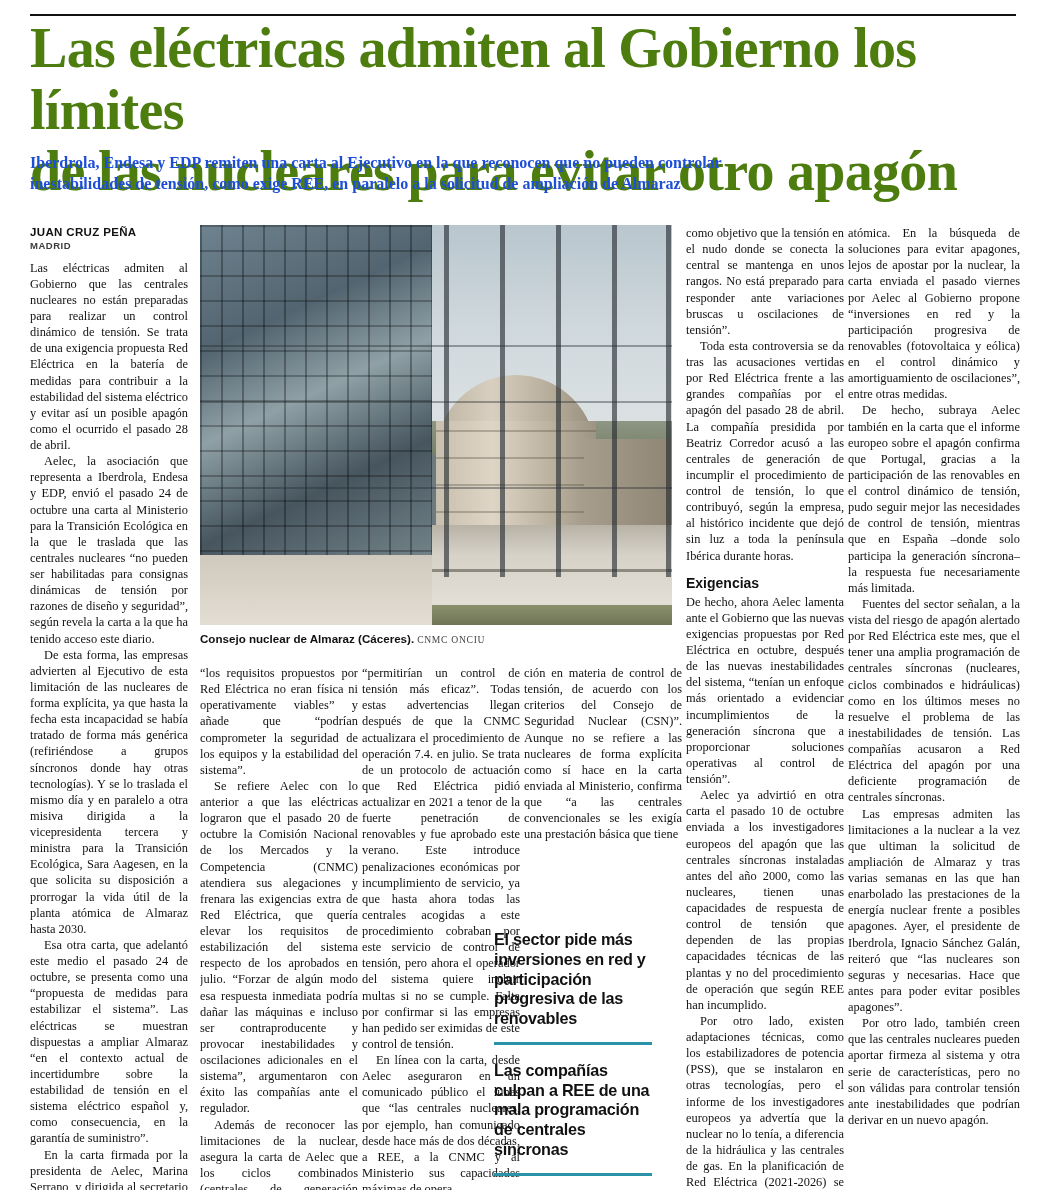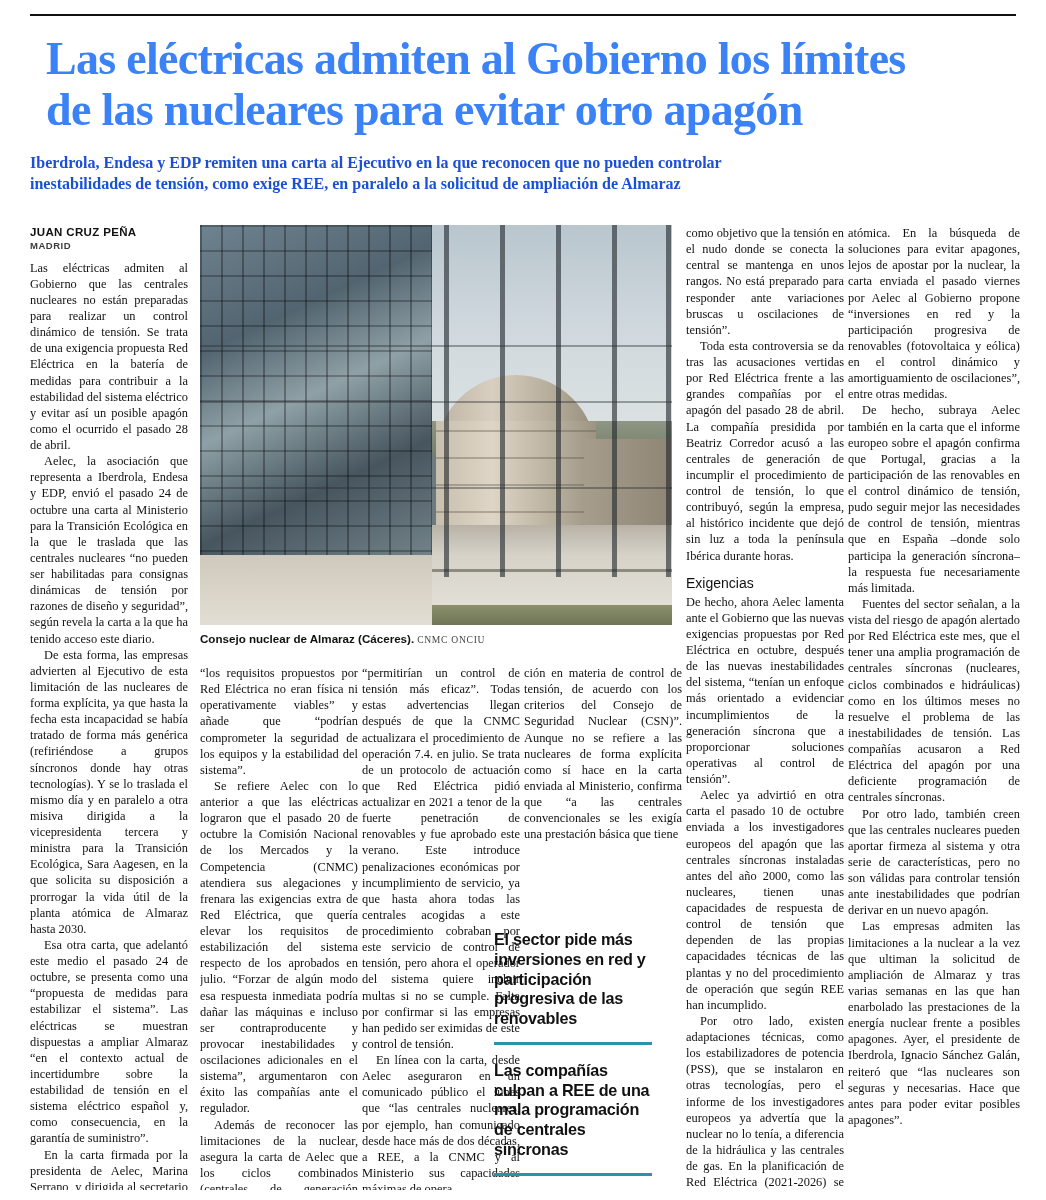--- a/index.html
+++ b/index.html
@@ -33,25 +33,25 @@
     background: #111111;
   }
   
   .headline {
     position: absolute;
     left: 30px;
     top: 18px;
     width: 990px;
     font-family: "Liberation Serif", "DejaVu Serif", serif;
     font-weight: bold;
-    font-size: 46px;
+    font-size: 56px;
     line-height: 1.10;
     letter-spacing: -0.7px;
-    color: #3b82f6;
-    margin: 16px;
+    color: #4d7c0f;
+    margin: 0;
   }
   .headline .l2 { display: block; }
   
   .standfirst {
     position: absolute;
     left: 30px;
     top: 152px;
     width: 990px;
     font-family: "Liberation Serif", "DejaVu Serif", serif;
     font-size: 16px;
@@ -213,21 +213,21 @@
     font-family: "Liberation Serif", "DejaVu Serif", serif;
     font-weight: normal;
     font-size: 9.6px;
     letter-spacing: 0.7px;
     color: #444;
     margin-left: 3px;
   }
   
   .subhead {
     font-family: "Liberation Sans", "DejaVu Sans", sans-serif;
-    font-weight: normal;
+    font-weight: bold;
     font-size: 14px;
     line-height: 1.15;
     color: #111;
     margin-top: 11px;
     margin-bottom: 3px;
     text-indent: 0;
   }
   
   .pullquotes {
     position: absolute;
@@ -332,22 +332,22 @@
       <div class="subhead">Exigencias</div>
       <p class="first">De hecho, ahora Aelec lamenta ante el Gobierno que las nuevas exigencias propuestas por Red Eléctrica en octubre, después de las nuevas inestabilidades del sistema, “tenían un enfoque más orientado a evidenciar incumplimientos de la generación síncrona que a proporcionar soluciones operativas al control de tensión”.</p>
       <p>Aelec ya advirtió en otra carta el pasado 10 de octubre enviada a los investigadores europeos del apagón que las centrales síncronas instaladas antes del año 2000, como las nucleares, tienen unas capacidades de respuesta de control de tensión que dependen de las propias capacidades técnicas de las plantas y no del procedimiento de operación que según REE han incumplido.</p>
       <p>Por otro lado, existen adaptaciones técnicas, como los estabilizadores de potencia (PSS), que se instalaron en otras tecnologías, pero el informe de los investigadores europeos ya advertía que la nuclear no lo tenía, a diferencia de la hidráulica y las centrales de gas. En la planificación de Red Eléctrica (2021-2026) se destacaba que estas adaptaciones no son viables para la tecnología</p>
     </div>
 
     <div class="col c6">
       <p class="first">atómica. En la búsqueda de soluciones para evitar apagones, lejos de apostar por la nuclear, la carta enviada el pasado viernes por Aelec al Gobierno propone “inversiones en red y la participación progresiva de renovables (fotovoltaica y eólica) en el control dinámico y amortiguamiento de oscilaciones”, entre otras medidas.</p>
       <p>De hecho, subraya Aelec también en la carta que el informe europeo sobre el apagón confirma que Portugal, gracias a la participación de las renovables en el control dinámico de tensión, pudo seguir mejor las necesidades de control de tensión, mientras que en España –donde solo participa la generación síncrona– la respuesta fue necesariamente más limitada.</p>
       <p>Fuentes del sector señalan, a la vista del riesgo de apagón alertado por Red Eléctrica este mes, que el tener una amplia programación de centrales síncronas (nucleares, ciclos combinados e hidráulicas) como en los últimos meses no resuelve el problema de las inestabilidades de tensión. Las compañías acusaron a Red Eléctrica del apagón por una deficiente programación de centrales síncronas.</p>
+      <p>Las empresas admiten las limitaciones a la nuclear a la vez que ultiman la solicitud de ampliación de Almaraz y tras varias semanas en las que han enarbolado las prestaciones de la energía nuclear frente a posibles apagones. Ayer, el presidente de Iberdrola, Ignacio Sánchez Galán, reiteró que “las nucleares son seguras y necesarias. Hace que antes para poder evitar posibles apagones”.</p>
       <p>Por otro lado, también creen que las centrales nucleares pueden aportar firmeza al sistema y otra serie de características, pero no son válidas para controlar tensión ante inestabilidades que podrían derivar en un nuevo apagón.</p>
-      <p>Las empresas admiten las limitaciones a la nuclear a la vez que ultiman la solicitud de ampliación de Almaraz y tras varias semanas en las que han enarbolado las prestaciones de la energía nuclear frente a posibles apagones. Ayer, el presidente de Iberdrola, Ignacio Sánchez Galán, reiteró que “las nucleares son seguras y necesarias. Hace que antes para poder evitar posibles apagones”.</p>
     </div>
   </div>
 
   <div class="pullquotes">
     <div class="pq">El sector pide más inversiones en red y participación progresiva de las renovables</div>
     <div class="pq-rule" style="background: rgb(42, 147, 168);"></div>
     <div class="pq">Las compañías culpan a REE de una mala programación de centrales síncronas</div>
     <div class="pq-rule last" style="background: rgb(42, 147, 168);"></div>
   </div>
 

